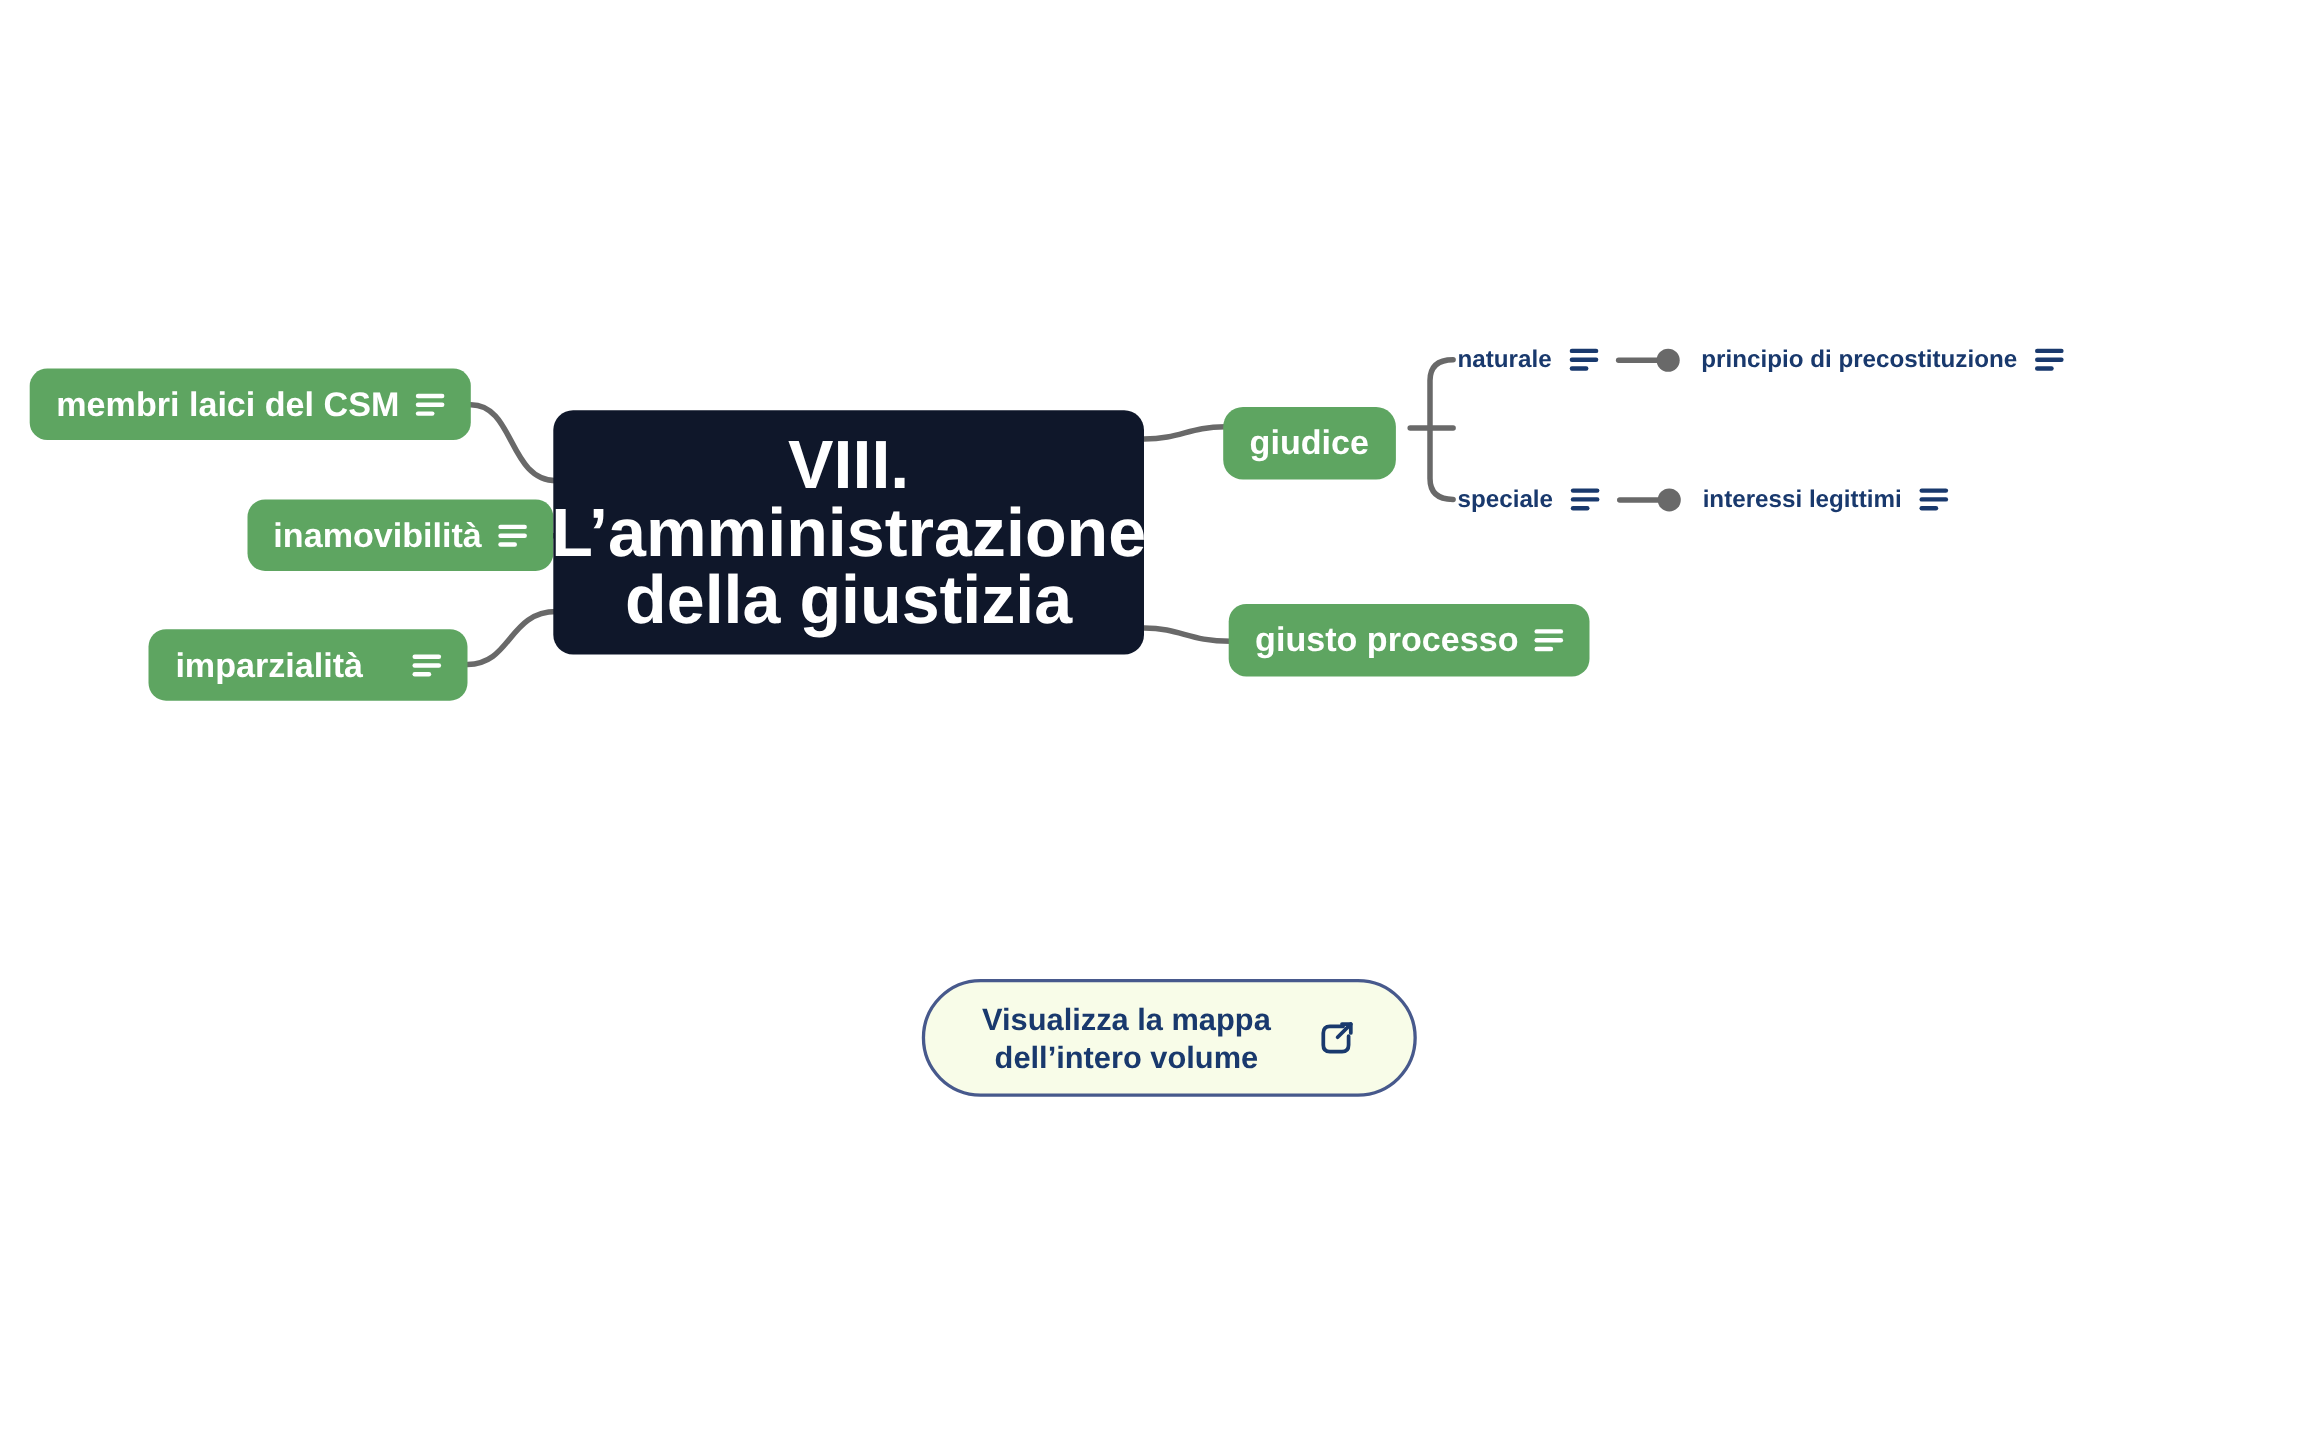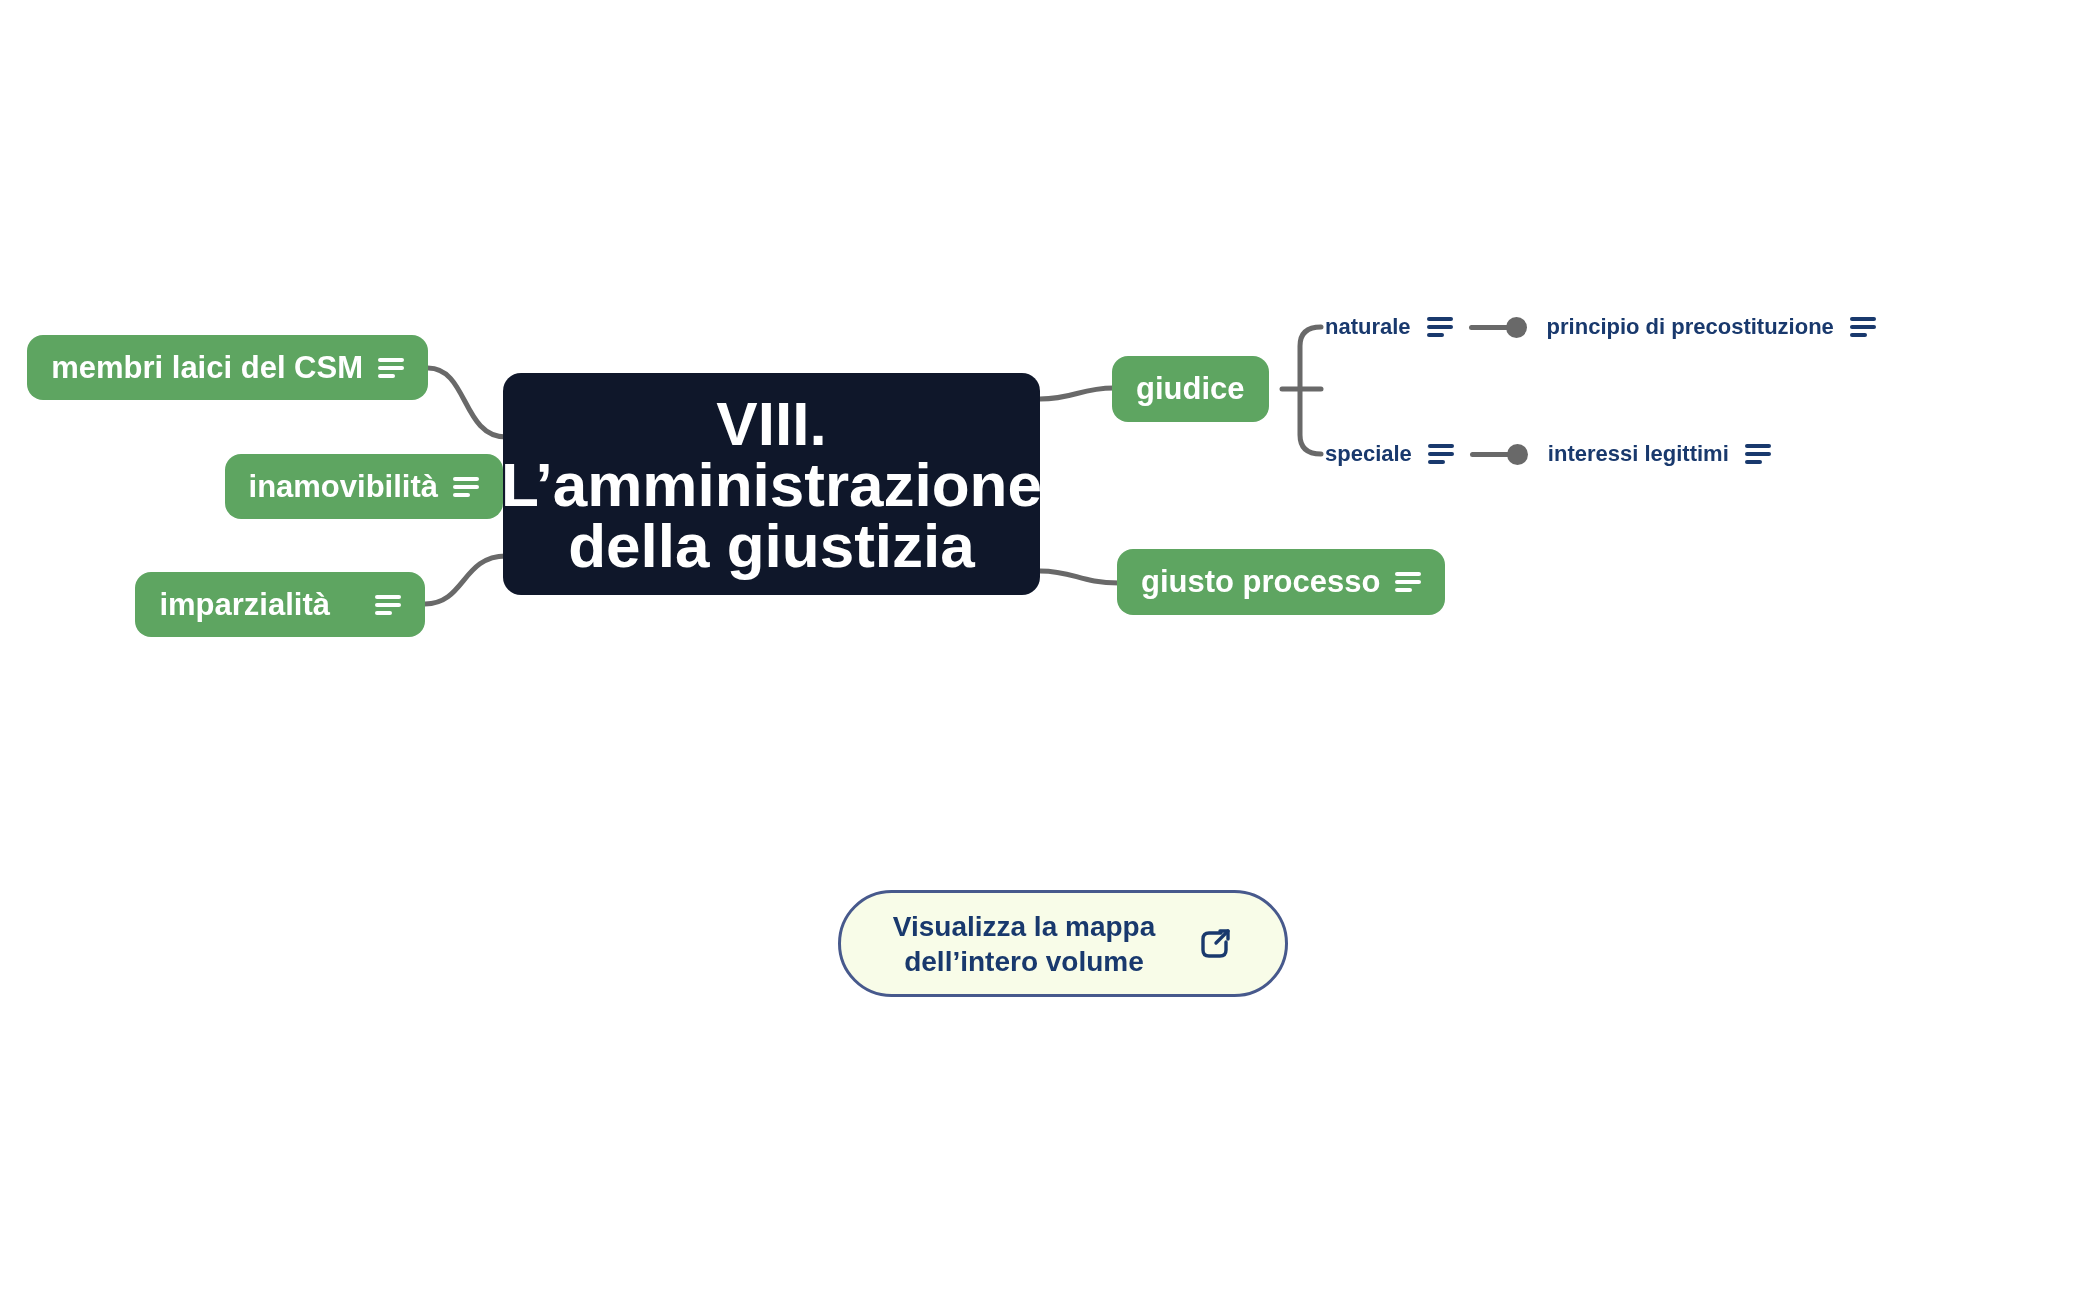--- a/index.html
+++ b/index.html
@@ -90,21 +90,21 @@
         <i></i>
       </span>
   </div>
 
   <div class="node rootnode" style="left:503px;top:373px;width:537px;height:222px;">
     <span>VIII.</span>
     <span>L’amministrazione</span>
     <span>della giustizia</span>
   </div>
 
-  <div class="node branch" style="left:1112px;top:356px;height:66px;">
+  <div class="node branch" style="left:1112px;top:370px;height:66px;border-radius:18px;">
     <span>giudice</span>
   </div>
   <div class="node branch" style="left:1117px;top:549px;height:66px;">
     <span>giusto processo</span>
     <span class="nicon">
         <i></i>
         <i></i>
         <i></i>
       </span>
   </div>

